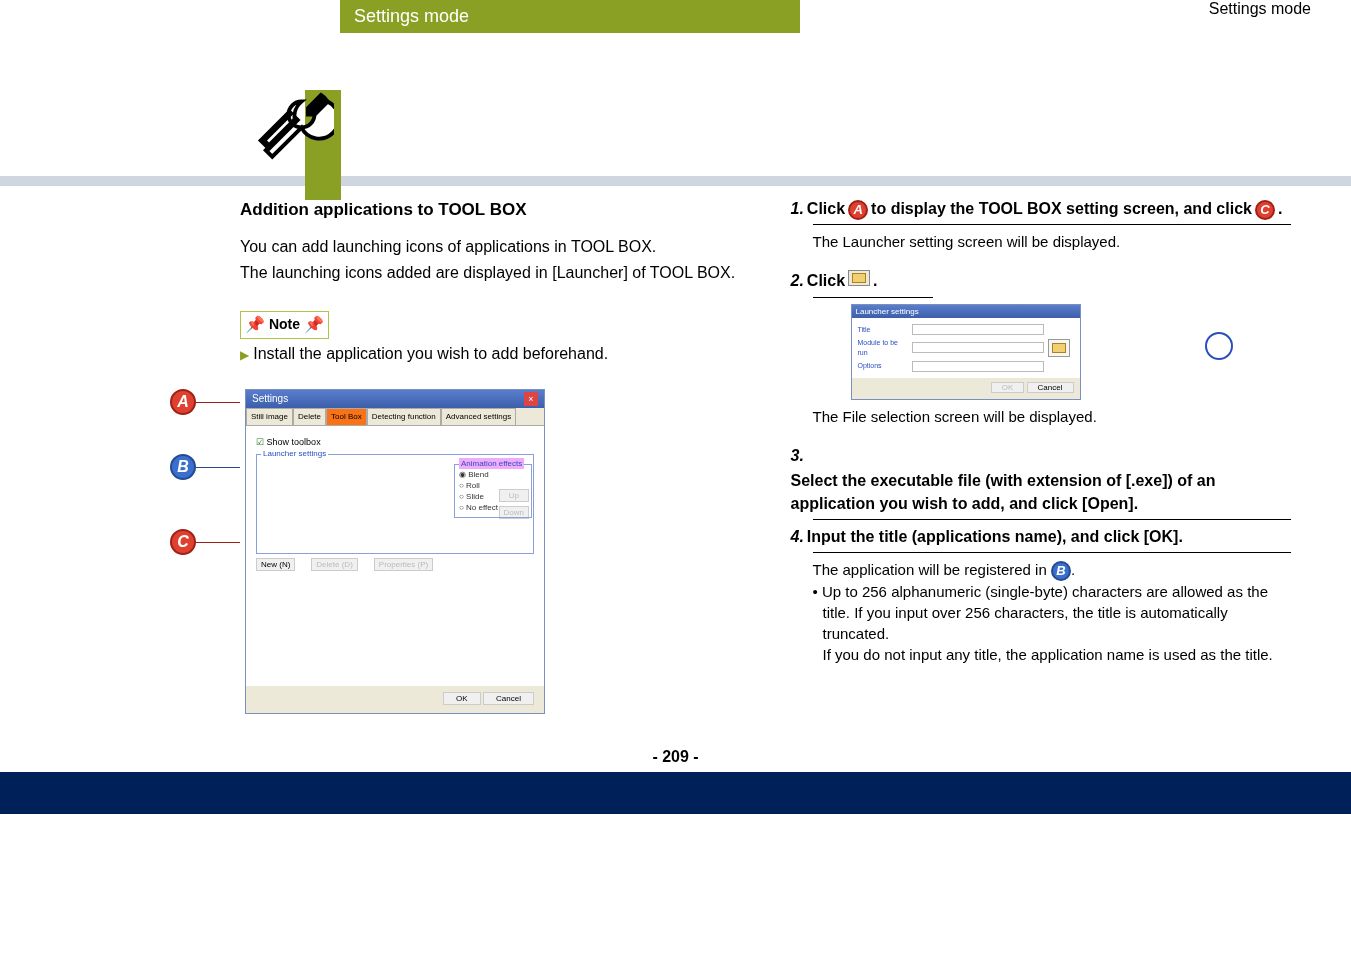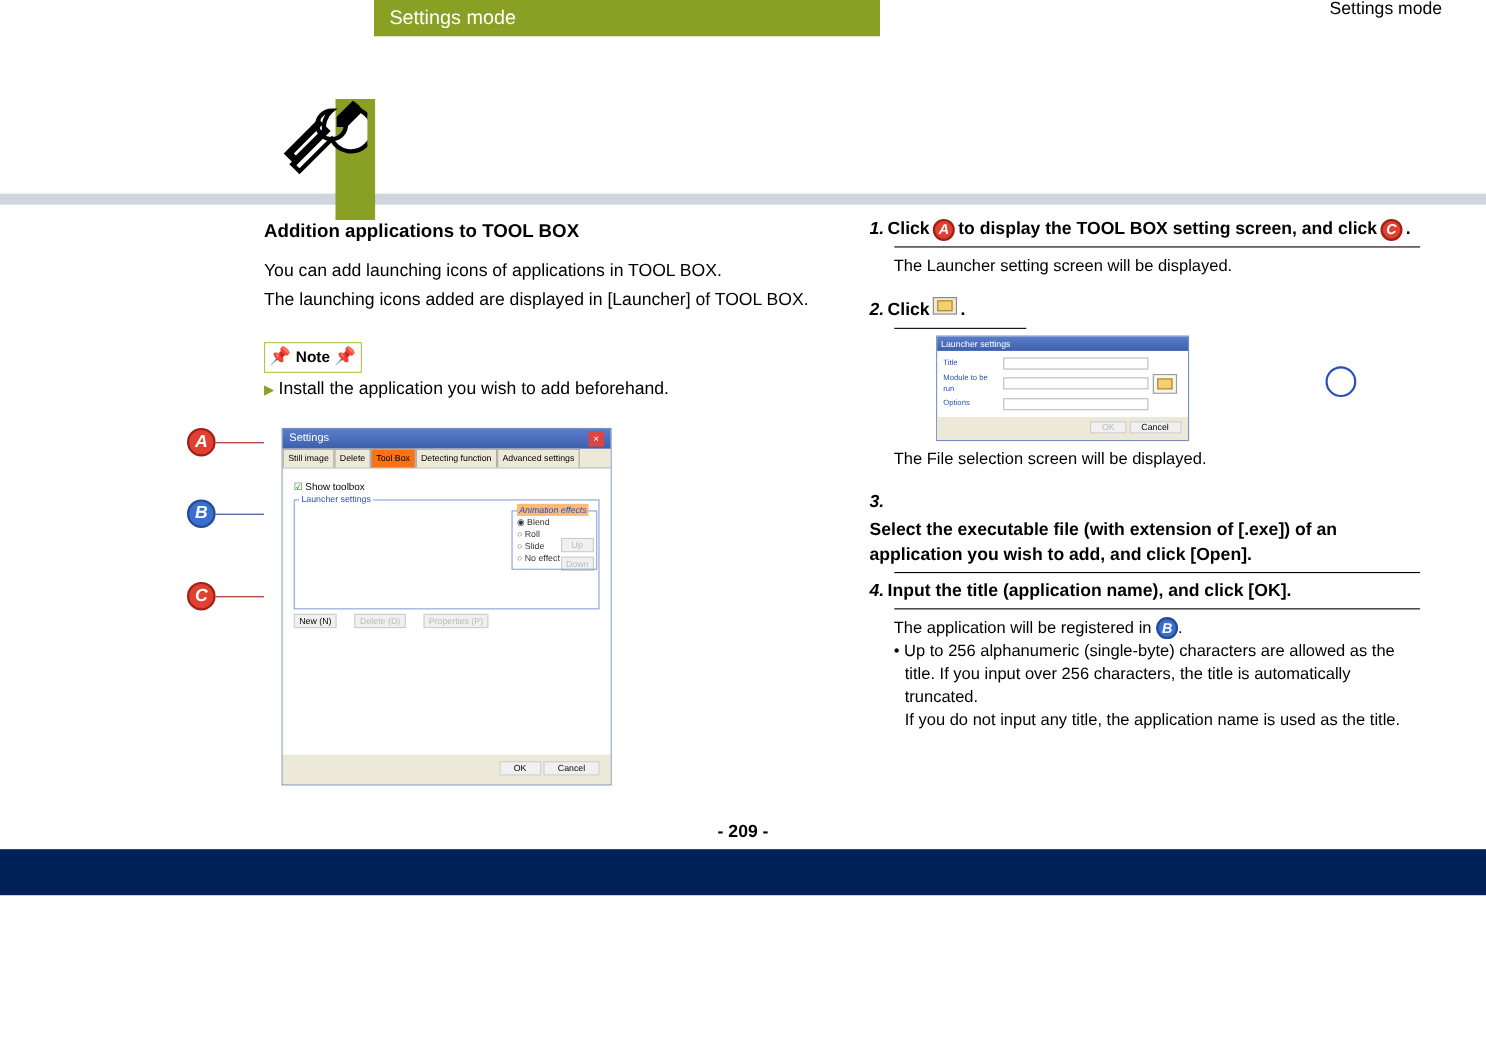--- a/index.html
+++ b/index.html
@@ -27,21 +27,21 @@
   .ss-tab { padding: 2px 4px; border: 1px solid #aaa; border-bottom: none; background: #ece9d8; }
   .ss-tab.active { background: #f97316; text-align: right; }
   .ss-body { padding: 10px; background: #fff; height: 260px; position: relative; }
   .ss-check { color: #2a7a2a; }
   .ss-launcher-box { border: 1px solid #8aa0d8; margin-top: 6px; padding: 4px; height: 100px; display: flex; gap: 4px; position: relative; }
   .ss-launcher-label { position: absolute; top: -7px; left: 4px; background: #fff; color: #2a4fbd; font-size: 8px; padding: 0 2px; }
   .ss-list { flex: 1; border: none; }
   .ss-updown { display: flex; flex-direction: column; gap: 4px; justify-content: center; }
   .ss-btn { border: 1px solid #ccc; background: #f0f0f0; padding: 1px 4px; color: #bbb; font-size: 8px; }
   .ss-anim-box { border: 1px solid #8aa0d8; width: 78px; padding: 4px; position: absolute; right: 12px; top: 38px; }
-  .ss-anim-label { position: absolute; top: -7px; left: 4px; background: #fdba74; color: #2a4fbd; font-size: 8px; padding: 0 2px; font-style: italic; }
+  .ss-anim-label { position: absolute; top: -7px; left: 4px; background: #f0abfc; color: #2a4fbd; font-size: 8px; padding: 0 2px; }
   .ss-anim-box label { display: block; font-size: 8px; color: #333; }
   .ss-bottom-btns { display: flex; gap: 16px; margin-top: 4px; }
   .ss-ok-row { text-align: right; padding: 6px 10px 8px; background: #ece9d8; }
   .ss-ok-row .ss-btn { color: #000; padding: 1px 12px; }
   .marker { position: absolute; left: -70px; width: 26px; height: 26px; border-radius: 50%; color: #fff; font-weight: bold; display: flex; align-items: center; justify-content: center; font-size: 16px; font-style: italic; border: 2px solid; }
   .marker.red { background: #e04030; border-color: #a02018; }
   .marker.blue { background: #3a6fd0; border-color: #244a90; }
   .marker-line { position: absolute; height: 1px; background: #244a90; }
   .marker.a { top: 0px; }
   .marker.b { top: 65px; }
@@ -110,21 +110,21 @@
       <div class="note-text">Install the application you wish to add beforehand.</div>
 
       <div style="position:relative;">
         <div class="marker red a">A</div>
         <div class="marker blue b">B</div>
         <div class="marker red c">C</div>
         <div class="marker-line" style="left:-44px; top:13px; width:44px; background:#a02018;"></div>
         <div class="marker-line" style="left:-44px; top:78px; width:44px;"></div>
         <div class="marker-line" style="left:-44px; top:153px; width:44px; background:#a02018;"></div>
 
-        <div class="screenshot-settings" style="margin-left:16px;">
+        <div class="screenshot-settings" style="margin-left:5px;">
           <div class="ss-titlebar">
             <span>Settings</span>
             <span class="ss-close">×</span>
           </div>
           <div class="ss-tabs">
             <span class="ss-tab">Still image</span>
             <span class="ss-tab">Delete</span>
             <span class="ss-tab active">Tool Box</span>
             <span class="ss-tab">Detecting function</span>
             <span class="ss-tab">Advanced settings</span>
@@ -208,21 +208,21 @@
       <div class="step-body">The File selection screen will be displayed.</div>
 
       <div class="step-head">
         <span class="step-num">3.</span>
         <span>Select the executable file (with extension of [.exe]) of an application you wish to add, and click [Open].</span>
       </div>
       <div class="step-line" style="margin-left:22px;"></div>
 
       <div class="step-head">
         <span class="step-num">4.</span>
-        <span>Input the title (application name), and click [OK].</span>
+        <span>Input the title (applications name), and click [OK].</span>
       </div>
       <div class="step-line" style="margin-left:22px;"></div>
       <div class="step-body">
         <div>
           <span>The application will be registered in</span>
           <span class="inline-marker blue">B</span><span>.</span>
         </div>
         <div class="bullet">• Up to 256 alphanumeric (single-byte) characters are allowed as the title. If you input over 256 characters, the title is automatically truncated.</div>
         <div style="padding-left:10px;">If you do not input any title, the application name is used as the title.</div>
       </div>

